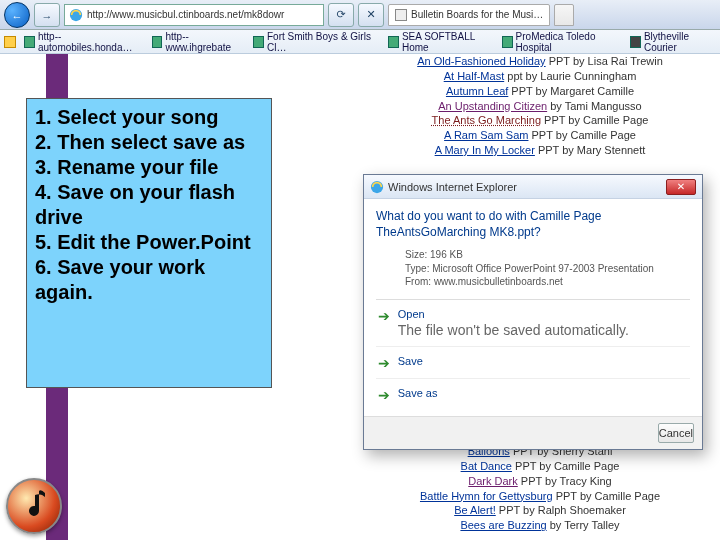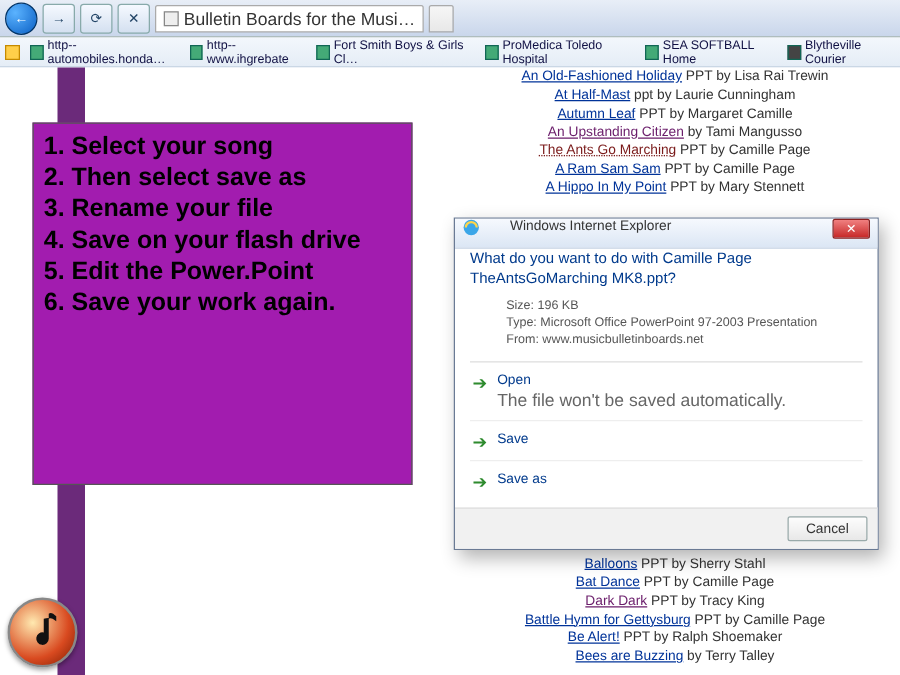--- a/index.html
+++ b/index.html
@@ -5,72 +5,79 @@
   * { box-sizing: border-box; margin: 0; padding: 0; }
   body { font-family: "Segoe UI", Tahoma, sans-serif; font-size: 11px; background: #fff; width: 720px; height: 540px; overflow: hidden; position: relative; }
 
   
   .browser-bar { height: 30px; background: linear-gradient(#e8eef7, #c9d6eb); border-bottom: 1px solid #9aa; display: flex; align-items: center; padding: 0 4px; gap: 4px; }
   .nav-btn { width: 26px; height: 24px; background: linear-gradient(#f5f9ff,#d4e0f0); border: 1px solid #8aa; border-radius: 3px; display:flex; align-items:center; justify-content:center; color:#246; }
   .nav-btn.back { background: radial-gradient(circle at 30% 30%, #5bb3ff, #0a5fc4); color:#fff; border-radius:50%; width:26px; height:26px; border:1px solid #036; }
   .addr { flex: 0 0 260px; height: 22px; background: #fff; border: 1px solid #7a9; display:flex; align-items:center; padding:0 4px; gap:4px; font-size:10px; color:#333; }
   .ie-icon { width:14px; height:14px; display:inline-block; }
   .ie-icon svg { width:14px; height:14px; }
-  .tab { height:22px; background:linear-gradient(#f6f6f6,#e8e8e8); border:1px solid #aaa; display:flex; align-items:center; padding:0 6px; gap:4px; font-size:14px; color:#333; border-radius:2px 2px 0 0; }
+  .tab { height:22px; background:linear-gradient(#f6f6f6,#e8e8e8); border:1px solid #aaa; display:flex; align-items:center; padding:0 6px; gap:4px; font-size:10px; color:#333; border-radius:2px 2px 0 0; }
   .tab.sel { background:#fff; }
   .fav-icon { width:12px;height:12px;border:1px solid #888;background:#eee; }
 
   .bookmarks { height:24px; background:linear-gradient(#f3f7fc,#e5edf6); border-bottom:1px solid #bcd; display:flex; align-items:center; padding:0 4px; gap:8px; font-size:10px; color:#114; }
   .bookmarks .bm { display:flex; align-items:center; gap:3px; }
   .bm-icon { width:12px;height:12px;display:inline-block; background:#4a7; border:1px solid #165; }
 
   
   .slide { position:absolute; left:0; top:54px; right:0; bottom:0; background:#fff; }
   .purple-bar { position:absolute; left:46px; top:0; width:22px; height:100%; background:#6b2a7a; }
   .note-logo { position:absolute; left:6px; bottom:6px; width:56px; height:56px; border-radius:50%; background:radial-gradient(circle at 35% 35%, #ffe9b0, #d94a20 60%, #7a1a00); border:2px solid #888; box-shadow:0 2px 4px rgba(0,0,0,.4); display:flex; align-items:center; justify-content:center; }
   .note-logo svg { width:30px; height:34px; }
 
-  .instruction-box { position:absolute; left:26px; top:44px; width:304px; height:290px; background:#a21caf; border:1px solid #555; padding:6px 8px; }
+  .instruction-box { position:absolute; left:26px; top:44px; width:246px; height:290px; background:#7dd3fc; border:1px solid #555; padding:6px 8px; }
   .instruction-box p { font-family: Verdana, Arial, sans-serif; font-size:20px; font-weight:700; color:#000; line-height:1.25; }
 
   
   .song-list { position:absolute; left:390px; top:0; width:300px; font-size:11px; text-align:center; line-height:1.35; }
   .song-list div { white-space:nowrap; }
   .song-link { color:#003399; text-decoration:underline; }
   .song-link.visited { color:#6b1d6b; }
   .song-link.sel { text-decoration:underline dotted; color:#7a1a1a; }
   .song-meta { color:#333; }
 
   
   .dialog { position:absolute; left:363px; top:120px; width:340px; background:#fff; border:1px solid #6a7a94; box-shadow:4px 6px 14px rgba(0,0,0,.3); }
-  .dlg-title { height:24px; background:linear-gradient(#f6f9fe,#dbe6f4); border-bottom:1px solid #c5d2e3; display:flex; align-items:flex-start; padding:0 6px; gap:24px; font-size:11px; color:#333; }
+  .dlg-title { height:24px; background:linear-gradient(#f6f9fe,#dbe6f4); border-bottom:1px solid #c5d2e3; display:flex; align-items:center; padding:0 6px; gap:4px; font-size:11px; color:#333; }
   .dlg-close { margin-left:auto; width:30px; height:16px; background:linear-gradient(#f08080,#c62828); border:1px solid #8a1f1f; border-radius:2px; color:#fff; display:flex;align-items:center;justify-content:center; font-size:10px; }
-  .dlg-body { padding:0 12px 6px 12px; }
+  .dlg-body { padding:10px 12px 6px 12px; }
   .dlg-q { font-size:12px; color:#003a8c; margin-bottom:8px; line-height:1.3; }
   .dlg-info { font-size:10px; color:#555; margin-bottom:10px; line-height:1.35;margin-left:29px; }
   .dlg-opts { border-top:1px solid #ddd; }
   .dlg-opt { display:flex; align-items:flex-start; gap:8px; padding:8px 2px; border-bottom:1px solid #eee; cursor:pointer; }
   .dlg-opt:last-child { border-bottom:none; }
   .dlg-arrow { color:#2e8b2e; font-size:14px; line-height:1; margin-top:1px; }
   .dlg-opt-title { font-size:11px; color:#003a8c; }
   .dlg-opt-sub { font-size:14px; color:#666; margin-top:2px; }
   .dlg-foot { background:#f1f1f1; border-top:1px solid #ddd; padding:6px 8px; display:flex; justify-content:flex-end; }
-  .dlg-btn { background:linear-gradient(#fdfdfd,#e8e8e8); border:1px solid #9aa; border-radius:2px; padding:3px 14px; font-size:11px; color:#333; }
+  .dlg-btn { background:linear-gradient(#fdfdfd,#e8e8e8); border:1px solid #9aa; border-radius:2px; padding:3px 0; font-size:11px; color:#333; }
 
 </style>
 </head>
 <body>
 
 <div class="browser-bar">
   <div class="nav-btn back">
       <span>←</span>
     </div>
   <div class="nav-btn">
       <span>→</span>
     </div>
+  <div class="addr">
+    <span class="ie-icon"><svg viewBox="0 0 16 16">
+          <circle cx="8" cy="8" r="7" fill="#3ba6e8"></circle>
+          <path d="M3 8a5 5 0 0 1 10 0" stroke="#ffd54a" stroke-width="2" fill="none"></path>
+        </svg></span>
+    <span>http://www.musicbul.ctinboards.net/mk8dowr</span>
+  </div>
   <div class="nav-btn">
       <span>⟳</span>
     </div>
   <div class="nav-btn">
       <span>✕</span>
     </div>
   <div class="tab sel">
     <span class="fav-icon"></span>
     <span>Bulletin Boards for the Musi…</span>
   </div>
@@ -88,25 +95,25 @@
   <span class="bm">
       <span class="bm-icon"></span>
       <span>http--www.ihgrebate</span>
     </span>
   <span class="bm">
       <span class="bm-icon"></span>
       <span>Fort Smith Boys &amp; Girls Cl…</span>
     </span>
   <span class="bm">
       <span class="bm-icon"></span>
+      <span>SEA SOFTBALL Home</span>
+    </span>
+  <span class="bm">
+      <span class="bm-icon"></span>
       <span>ProMedica Toledo Hospital</span>
-    </span>
-  <span class="bm">
-      <span class="bm-icon"></span>
-      <span>SEA SOFTBALL Home</span>
     </span>
   <span class="bm">
       <span class="bm-icon" style="background:#444"></span>
       <span>Blytheville Courier</span>
     </span>
 </div>
 
 <div class="slide">
   <div class="purple-bar"></div>
 
@@ -119,21 +126,21 @@
     <p>6. Save your work again.</p>
   </div>
 
   <div class="song-list" id="songs-top">
       <div><span class="song-link">An Old-Fashioned Holiday</span><span class="song-meta"> PPT by Lisa Rai Trewin</span></div>
       <div><span class="song-link">At Half-Mast</span><span class="song-meta"> ppt by Laurie Cunningham</span></div>
       <div><span class="song-link">Autumn Leaf</span><span class="song-meta"> PPT by Margaret Camille</span></div>
       <div><span class="song-link visited">An Upstanding Citizen</span><span class="song-meta"> by Tami Mangusso</span></div>
       <div><span class="song-link sel">The Ants Go Marching</span><span class="song-meta"> PPT by Camille Page</span></div>
       <div><span class="song-link">A Ram Sam Sam</span><span class="song-meta"> PPT by Camille Page</span></div>
-      <div><span class="song-link">A Hippo In My Point</span><span class="song-meta"> PPT by Mary Stennett</span></div>
+      <div><span class="song-link">A Mary In My Locker</span><span class="song-meta"> PPT by Mary Stennett</span></div>
     </div>
   <div class="song-list" id="songs-bottom" style="top:390px">
       <div><span class="song-link">Balloons</span><span class="song-meta"> PPT by Sherry Stahl</span></div>
       <div><span class="song-link">Bat Dance</span><span class="song-meta"> PPT by Camille Page</span></div>
       <div><span class="song-link visited">Dark Dark</span><span class="song-meta"> PPT by Tracy King</span></div>
       <div><span class="song-link">Battle Hymn for Gettysburg</span><span class="song-meta"> PPT by Camille Page</span></div>
       <div><span class="song-link">Be Alert!</span><span class="song-meta"> PPT by Ralph Shoemaker</span></div>
       <div><span class="song-link">Bees are Buzzing</span><span class="song-meta"> by Terry Talley</span></div>
     </div>
 

